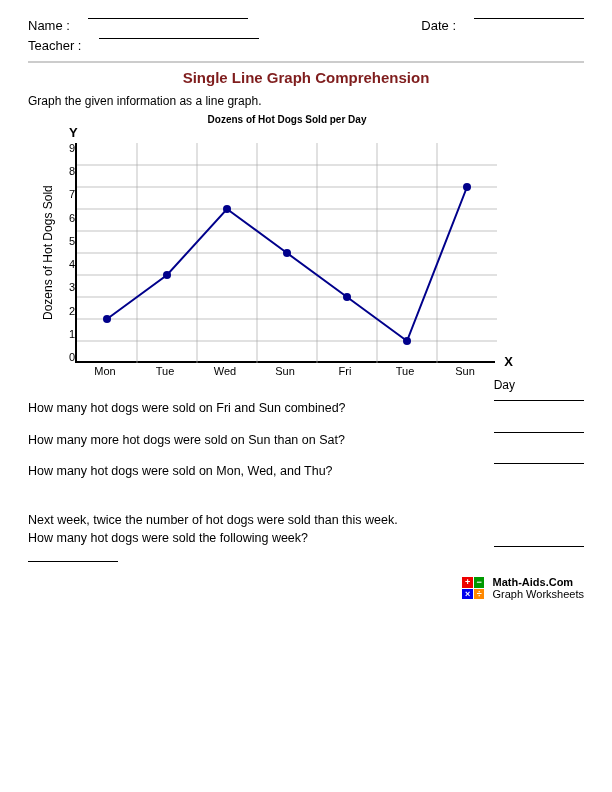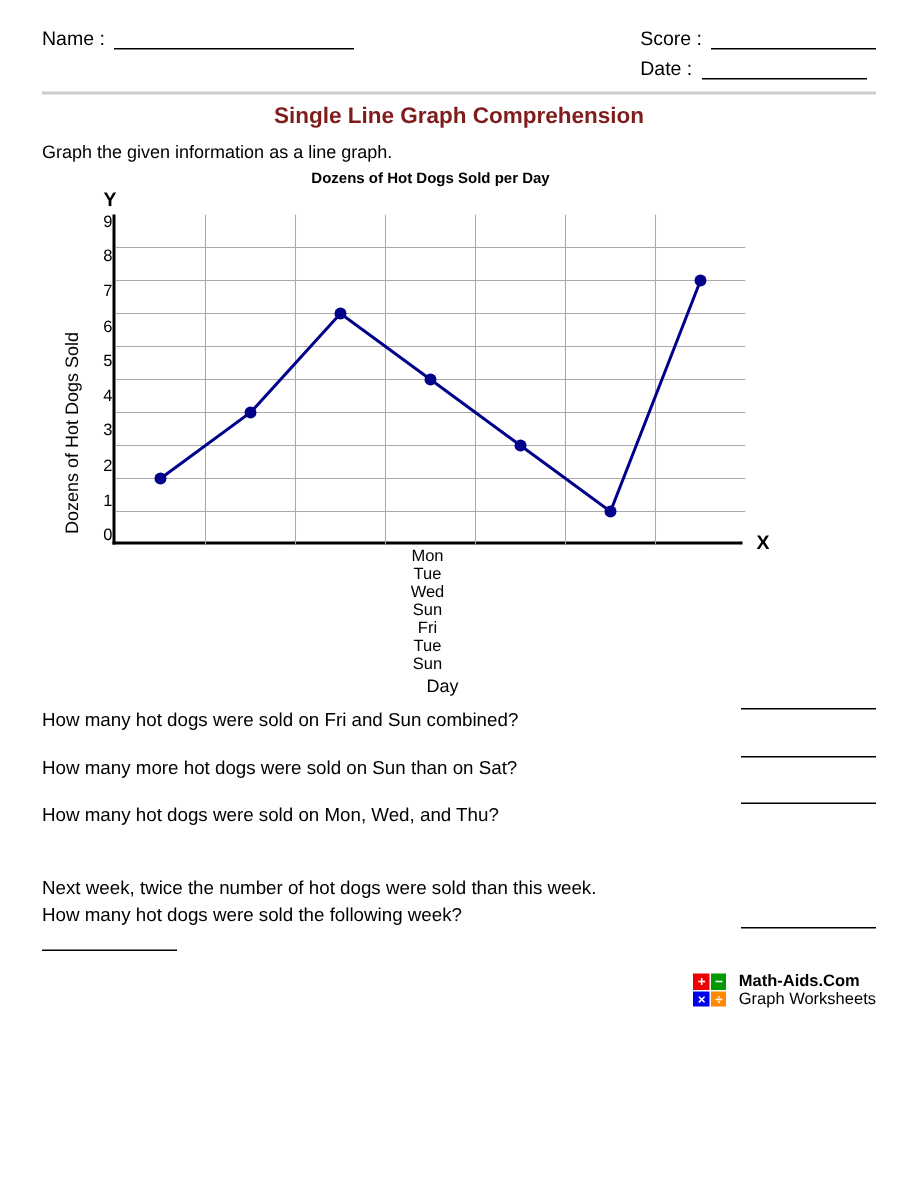--- a/index.html
+++ b/index.html
@@ -18,22 +18,22 @@
       justify-content: space-between;
       margin-bottom: 6px;
     }
     .header-left, .header-right {
       display: flex;
       flex-direction: column;
       gap: 5px;
     }
     .header-field {
       display: flex;
-      align-items: flex-end;
-      gap: 6px;
+      align-items: flex-start;
+      gap: 18px;
     }
     .header-field span {
       font-size: 13px;
       white-space: nowrap;
     }
     .header-line {
       border-bottom: 1px solid #000;
       width: 160px;
       display: inline-block;
     }
@@ -105,32 +105,32 @@
     .chart-box {
       position: relative;
       width: 420px;
       height: 220px;
       border-left: 2px solid #000;
       border-bottom: 2px solid #000;
       background: #fff;
     }
     .x-axis-labels {
       display: flex;
-      flex-direction: column;
+      flex-direction: row;
       width: 420px;
       margin-left: 18px;
       margin-top: 2px;
     }
     .x-label {
       flex: 1;
       text-align: center;
       font-size: 11px;
     }
     .x-axis-title {
-      text-align: center;
+      text-align: right;
       font-size: 12px;
       width: 440px;
       margin-left: 18px;
       margin-top: 1px;
     }
     .y-label-letter {
       position: absolute;
       top: -18px;
       left: -8px;
       font-size: 13px;
@@ -194,26 +194,26 @@
   </style>
 </head>
 <body>
 
 <div class="header-row">
   <div class="header-left">
     <div class="header-field">
       <span>Name :</span>
       <span class="header-line"></span>
     </div>
+    <div class="header-field">
+      <span>Teacher :</span>
+      <span class="header-line"></span>
+    </div>
   </div>
   <div class="header-right">
-    <div class="header-field">
-      <span>Score :</span>
-      <span class="header-line-short"></span>
-    </div>
     <div class="header-field">
       <span>Date :</span>
       <span class="header-line-short"></span>
     </div>
   </div>
 </div>
 
 <div class="divider"></div>
 
 <div class="worksheet-title">Single Line Graph Comprehension</div>

